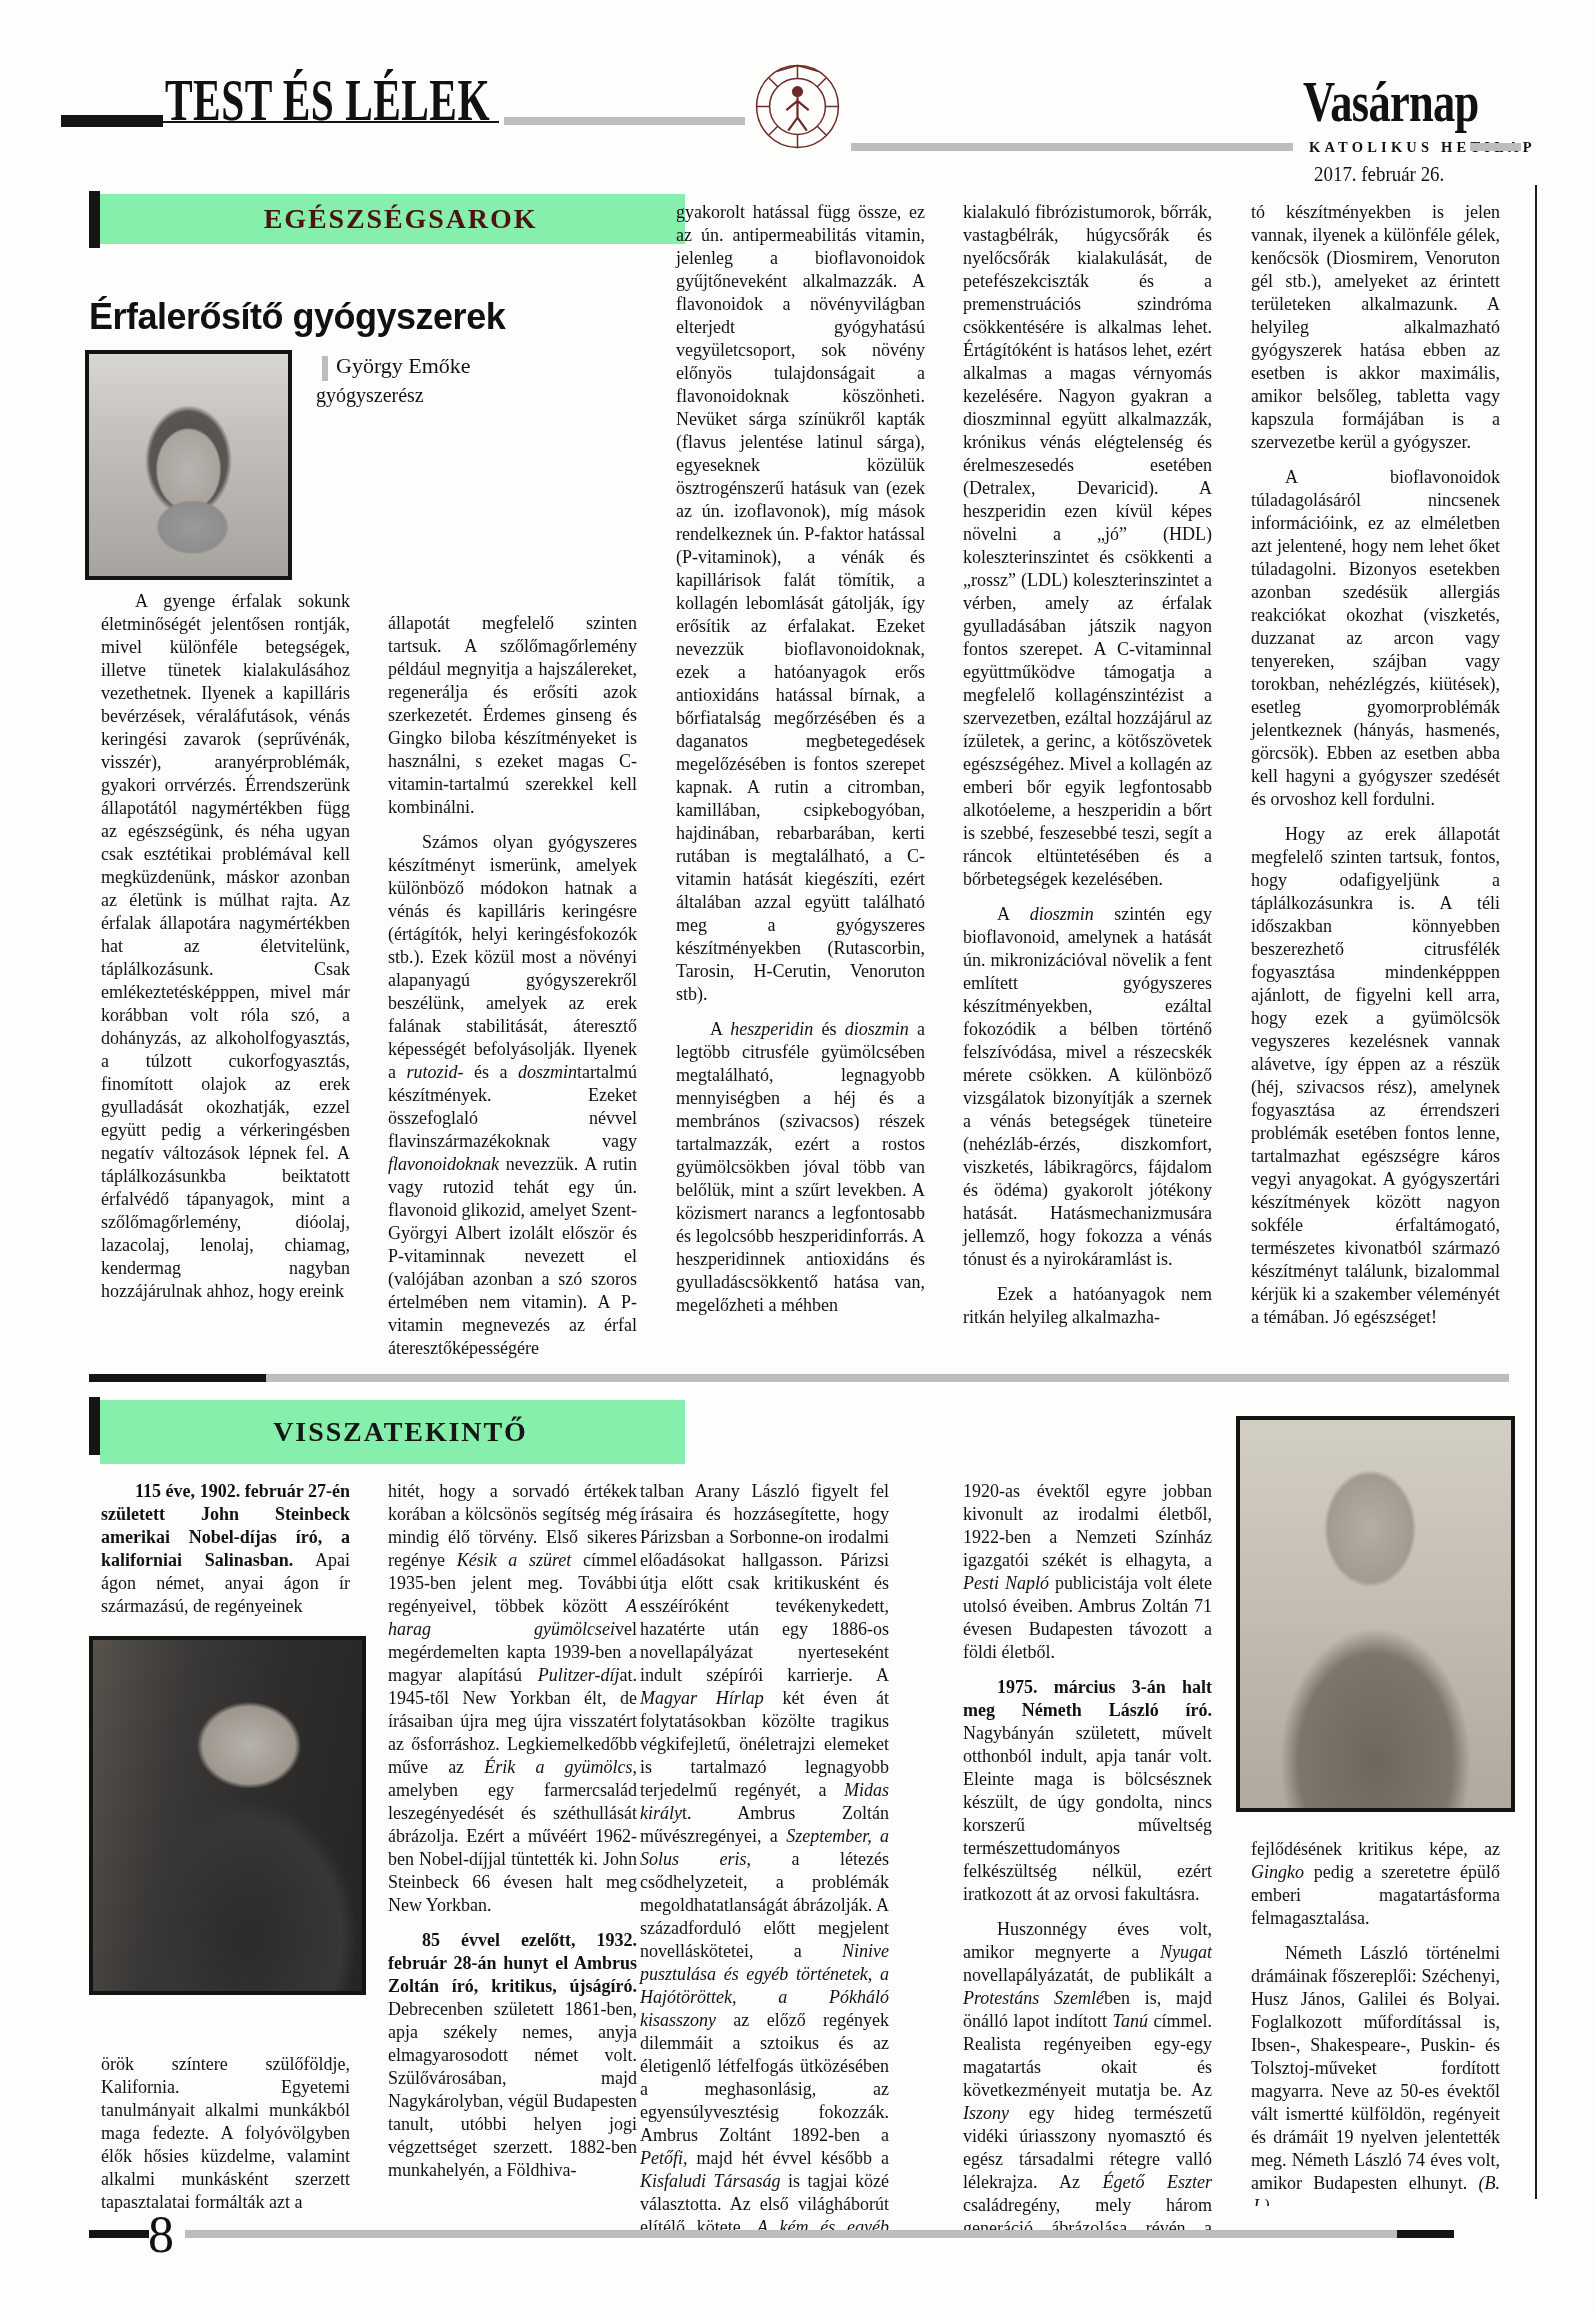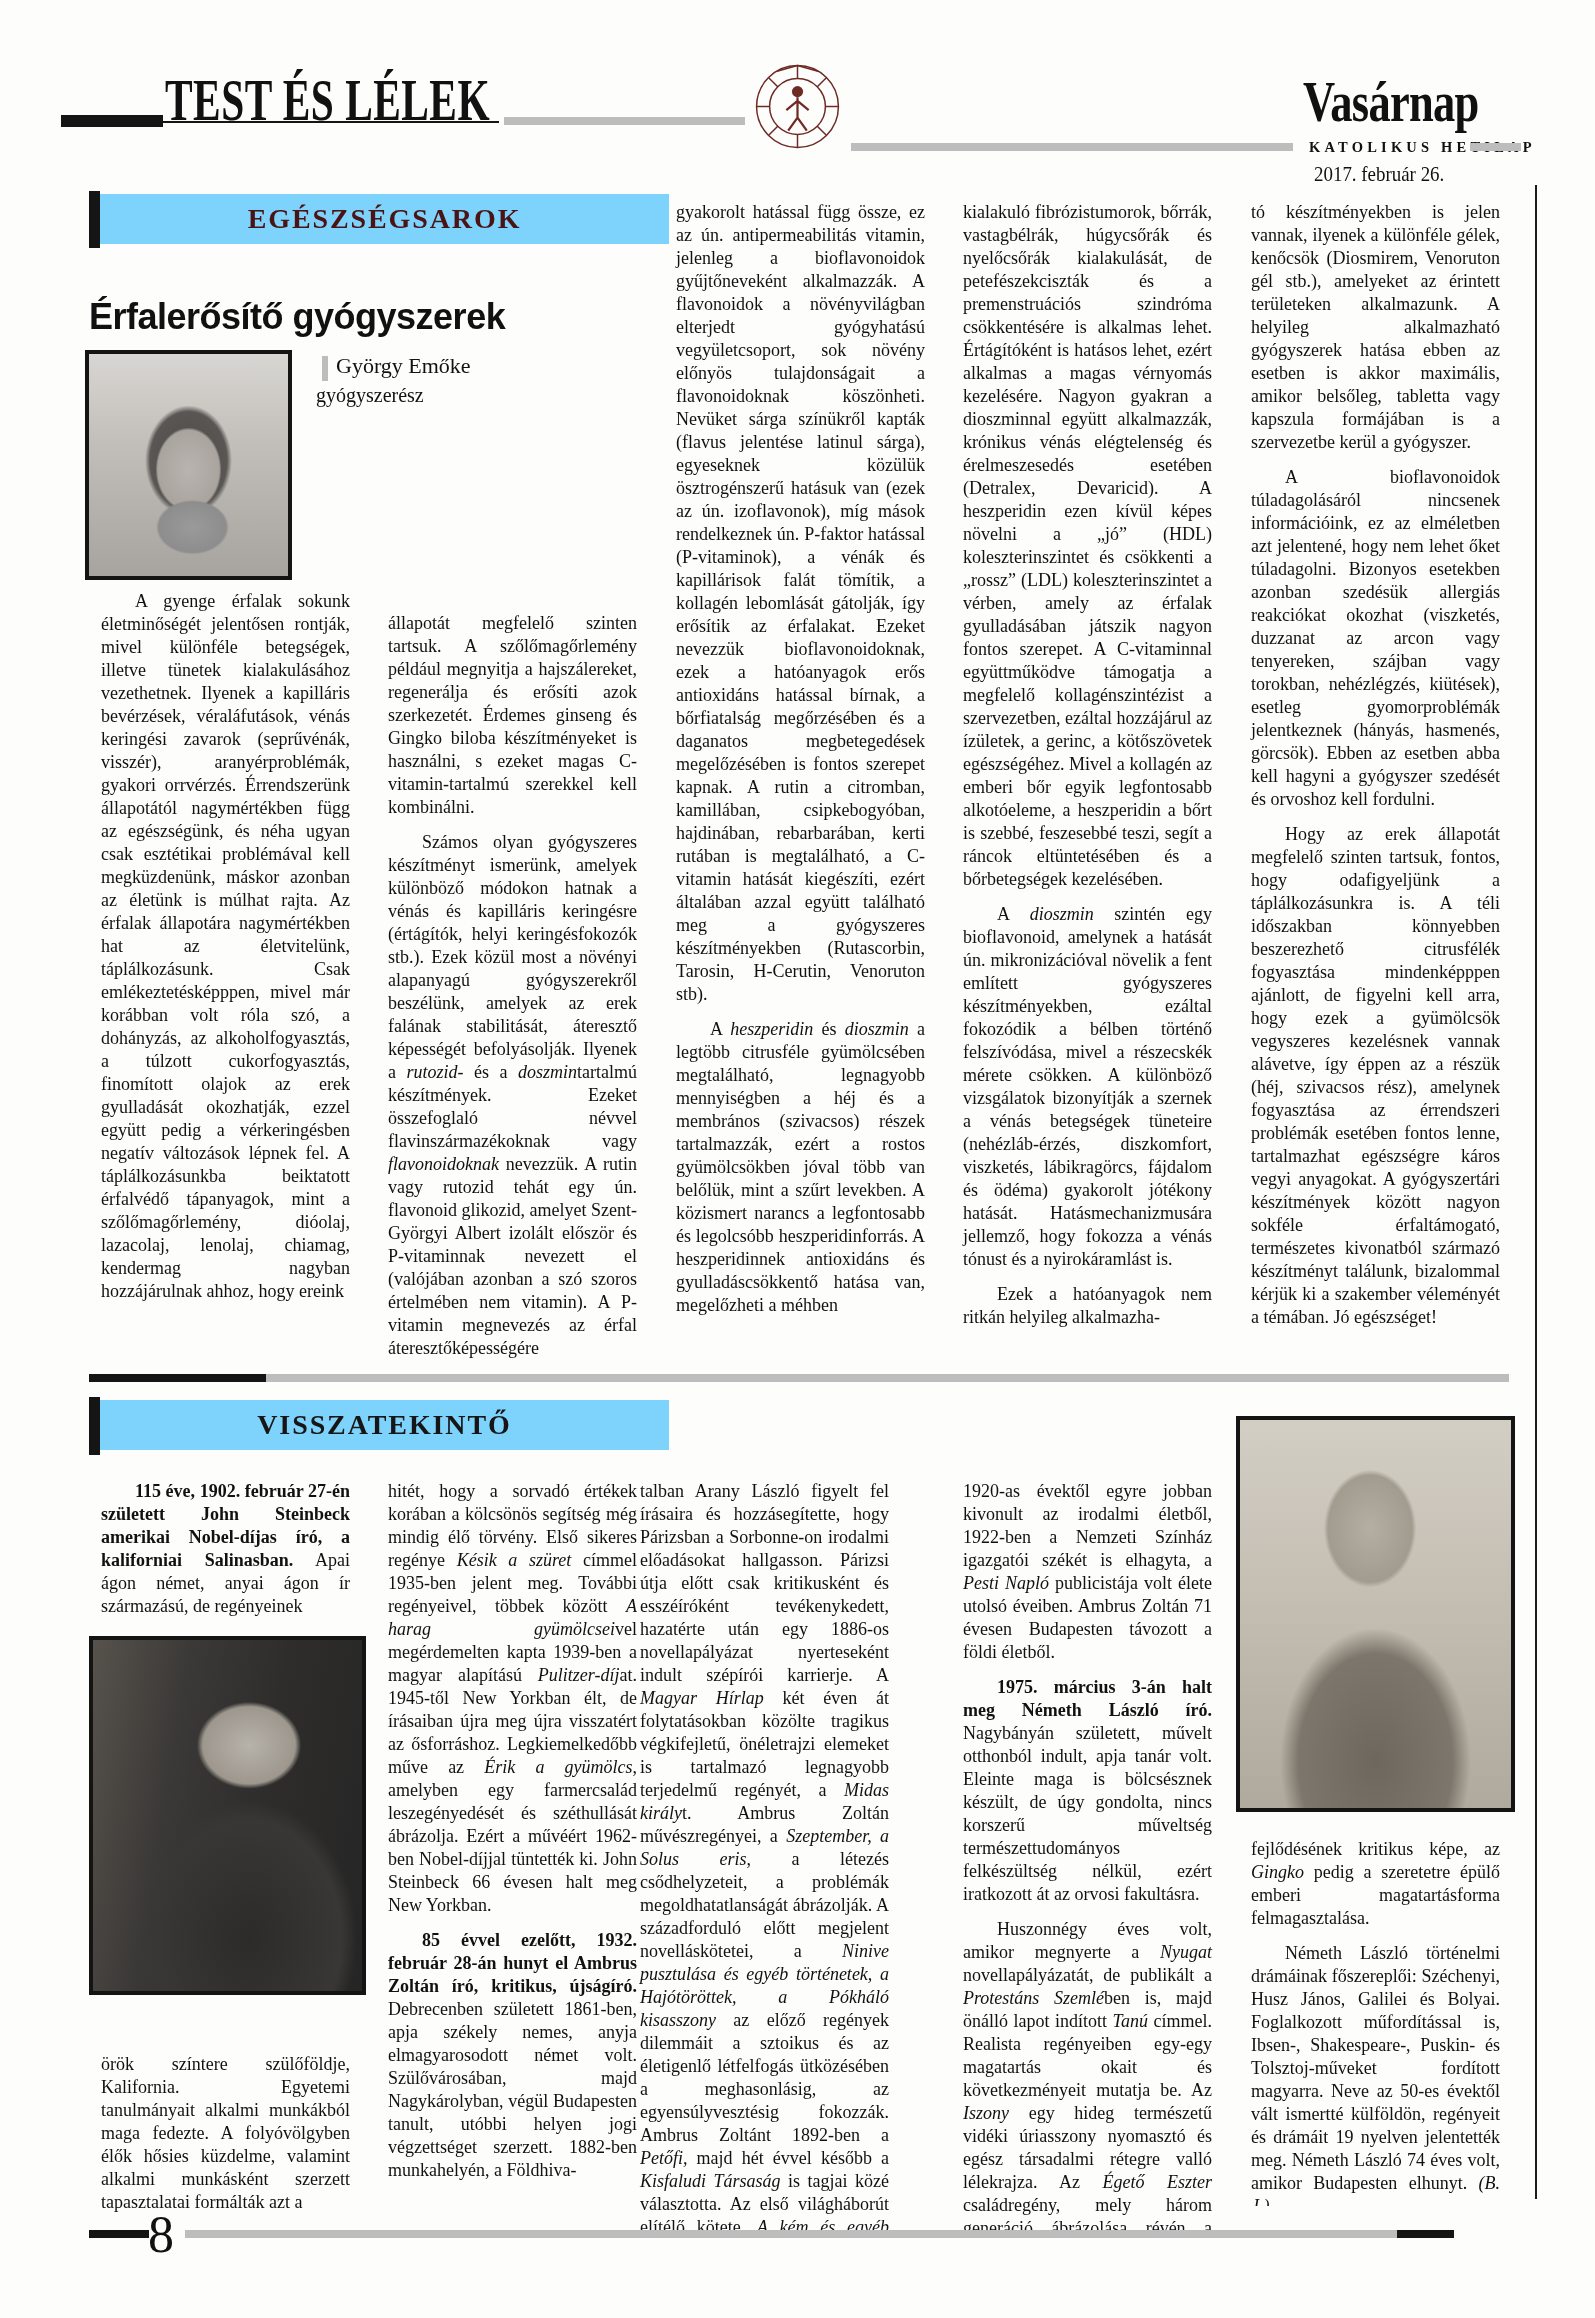--- a/index.html
+++ b/index.html
@@ -9,21 +9,21 @@
   
   .ttl-left{font-family:"Liberation Serif",serif;font-weight:bold;font-size:45px;letter-spacing:0.5px;
             transform:scaleY(1.32) scaleX(.92);transform-origin:left top;white-space:nowrap;}
   .bar-black{background:#151515;}
   .bar-gray{background:#bdbdbd;}
   .masthead{font-family:"Liberation Serif",serif;font-weight:bold;font-size:57px;
             transform:scaleX(.78);transform-origin:left top;white-space:nowrap;letter-spacing:-0.9px;}
   .masthead-sub{font-family:"Liberation Serif",serif;font-weight:bold;font-size:14.5px;letter-spacing:4.2px;white-space:nowrap;}
   .masthead-date{font-family:"Liberation Serif",serif;font-size:21.5px;transform:scaleX(.88);transform-origin:left top;white-space:nowrap;}
   
-  .band{background:#7dd3fc;display:flex;align-items:center;justify-content:center;}
+  .band{background:#86efac;display:flex;align-items:center;justify-content:center;padding-left:16px;}
   .band-text{font-family:"Liberation Serif",serif;font-weight:bold;font-size:28px;letter-spacing:1.9px;white-space:nowrap;}
   .band-health .band-text{color:#4a1414;}
   .band-retro .band-text{color:#161616;}
   
   .headline{font-family:"Liberation Sans","DejaVu Sans",sans-serif;font-weight:bold;font-size:36px;
             letter-spacing:-0.5px;white-space:nowrap;}
   .author-name{font-size:22px;white-space:nowrap;}
   .author-role{font-size:20px;white-space:nowrap;}
   
   .col{position:absolute;width:273px;overflow:hidden;font-size:18px;line-height:23px;
@@ -123,21 +123,21 @@
   <div class="col" style="left:1239px;top:189px;height:1187px;">
       <p class="cont">tó készítményekben is jelen vannak, ilyenek a különféle gélek, kenőcsök (Diosmirem, Venoruton gél stb.), amelyeket az érintett területeken alkalmazunk. A helyileg alkalmazható gyógyszerek hatása ebben az esetben is akkor maximális, amikor belsőleg, tabletta vagy kapszula formájában is a szervezetbe kerül a gyógyszer.</p>
       <p class="para">A bioflavonoidok túladagolásáról nincsenek információink, ez az elméletben azt jelentené, hogy nem lehet őket túladagolni. Bizonyos esetekben azonban szedésük allergiás reakciókat okozhat (viszketés, duzzanat az arcon vagy tenyereken, szájban vagy torokban, nehézlégzés, kiütések), esetleg gyomorproblémák jelentkeznek (hányás, hasmenés, görcsök). Ebben az esetben abba kell hagyni a gyógyszer szedését és orvoshoz kell fordulni.</p>
       <p class="para">Hogy az erek állapotát megfelelő szinten tartsuk, fontos, hogy odafigyeljünk a táplálkozásunkra is. A téli időszakban könnyebben beszerezhető citrusfélék fogyasztása mindenképppen ajánlott, de figyelni kell arra, hogy ezek a gyümölcsök vegyszeres kezelésnek vannak alávetve, így éppen az a részük (héj, szivacsos rész), amelynek fogyasztása az érrendszeri problémák esetében fontos lenne, tartalmazhat egészségre káros vegyi anyagokat. A gyógyszertári készítmények között nagyon sokféle érfaltámogató, természetes kivonatból származó készítményt találunk, bizalommal kérjük ki a szakember véleményét a témában. Jó egészséget!</p>
     </div>
 
   <div class="abs bar-black" style="left:89px;top:1374px;width:178px;height:7.5px;"></div>
   <div class="abs bar-gray" style="left:266px;top:1374px;width:1243px;height:7.5px;"></div>
 
   <div class="abs bar-black" style="left:89px;top:1397px;width:10.7px;height:58px;"></div>
-  <div class="abs band band-retro" style="left:100px;top:1400px;width:569px;height:50px;">
+  <div class="abs band band-retro" style="left:100px;top:1400px;width:569px;height:64px;">
     <span class="band-text">VISSZATEKINTŐ</span>
   </div>
 
   <div class="col" style="left:89px;top:1468px;height:165px;">
       <p class="lead"><b>115 éve, 1902. február 27-én született John Steinbeck amerikai Nobel-díjas író, a kaliforniai Salinasban.</b> Apai ágon német, anyai ágon ír származású, de regényeinek</p>
     </div>
   <div class="abs photo photo-steinbeck" style="left:89px;top:1636px;width:277px;height:359px;"></div>
   <div class="col" style="left:89px;top:2041px;height:187px;">
       <p class="cont">örök színtere szülőföldje, Kalifornia. Egyetemi tanulmányait alkalmi munkákból maga fedezte. A folyóvölgyben élők hősies küzdelme, valamint alkalmi munkásként szerzett tapasztalatai formálták azt a</p>
     </div>

